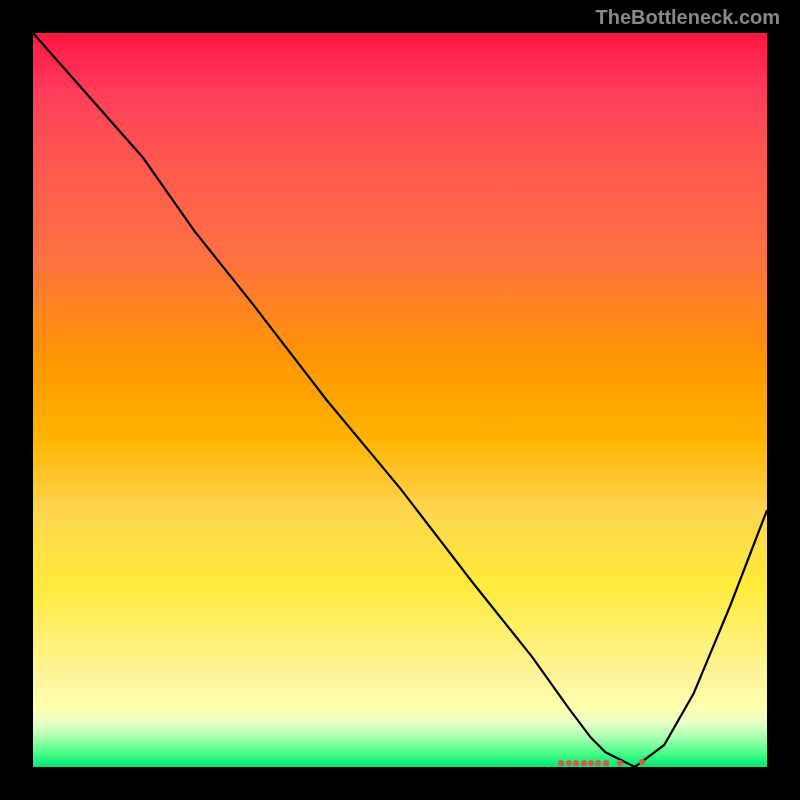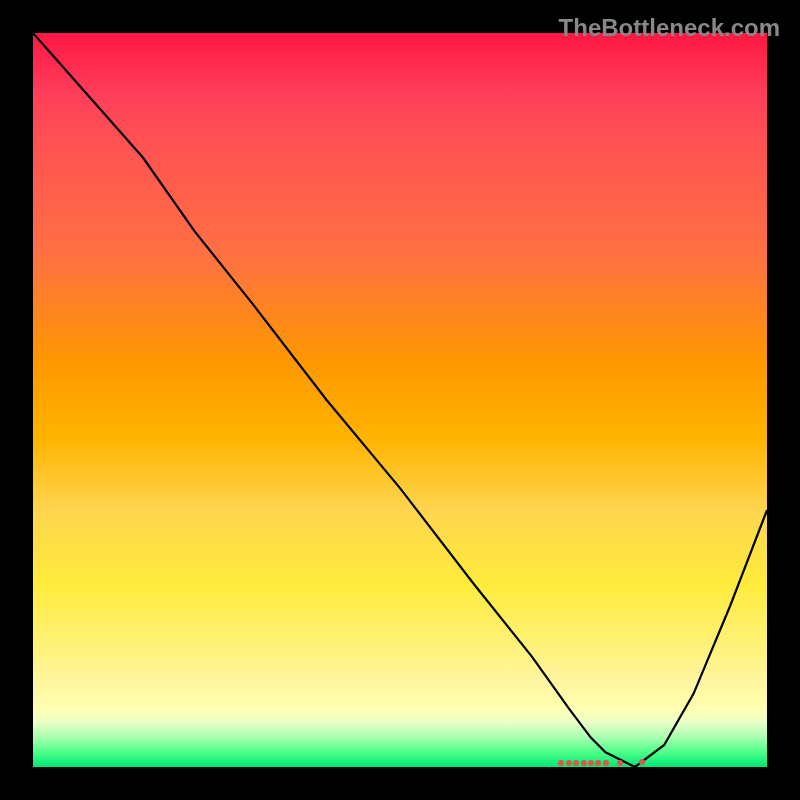--- a/index.html
+++ b/index.html
@@ -7,24 +7,24 @@
     padding: 0;
     background: #000;
     width: 800px;
     height: 800px;
     position: relative;
     overflow: hidden;
     font-family: Arial, sans-serif;
   }
   .watermark {
     position: absolute;
-    top: 14px;
+    top: 6px;
     right: 20px;
     color: #888;
-    font-size: 24px;
+    font-size: 20px;
     font-weight: bold;
     z-index: 10;
   }
   .chart-container {
     position: absolute;
     top: 33px;
     left: 33px;
     width: 734px;
     height: 734px;
     overflow: hidden;

